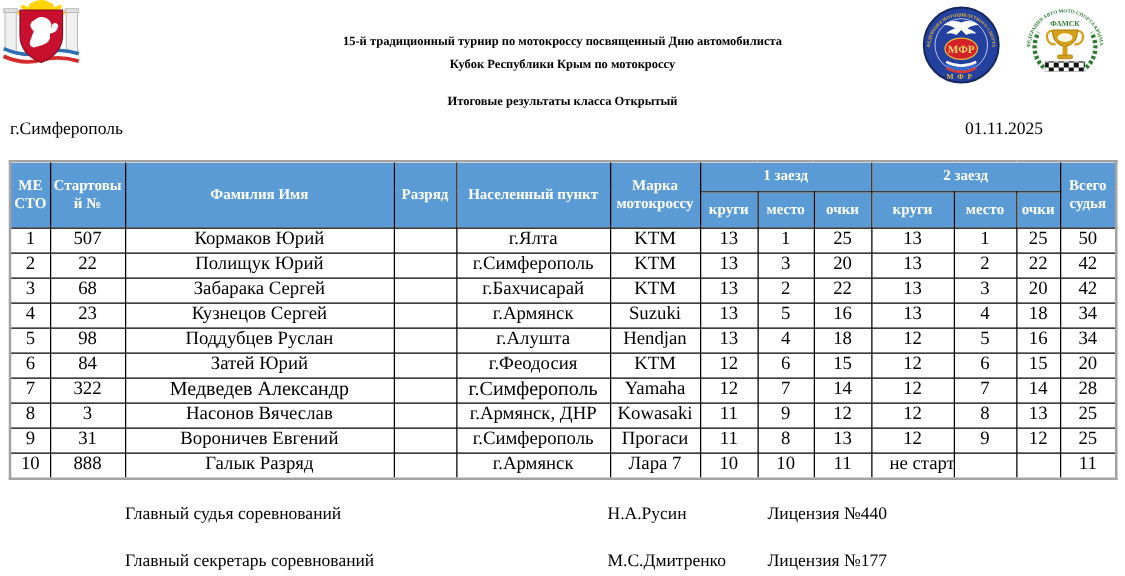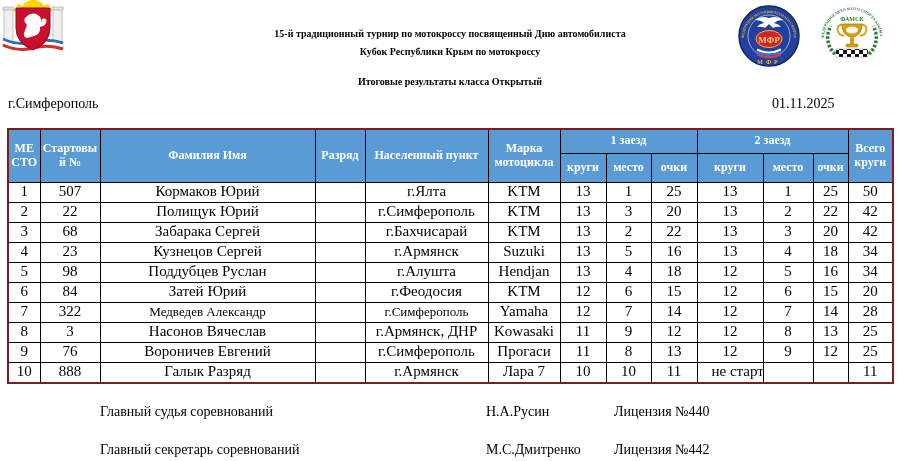--- a/index.html
+++ b/index.html
@@ -17,35 +17,35 @@
   .date { left:772px; }
 
   .logo { position:absolute; }
   .logo-crimea { left:2px; top:0; }
   .logo-mfr { left:737px; top:4px; }
   .logo-famsk { left:819px; top:2px; }
 
   table.results {
     position:absolute; left:7px; top:128px; width:885px;
     border-collapse:collapse; table-layout:fixed;
-    border:2px solid #7f1d1d;
+    border:2px solid #a3a3a3;
   }
   .results th, .results td { border:1px solid #000; overflow:hidden; padding:0 2px; }
   .results th {
     background:#5b9bd5; color:#fff; font-weight:bold; font-size:12px;
     line-height:1.15; text-align:center;
   }
   .results thead tr.group-row { height:24px; }
   .results thead tr.sub-row { height:29px; }
   th.wrap { word-break:break-all; }
   .results td {
     font-size:15px; text-align:center; height:19px; line-height:1.05;
     white-space:nowrap;
   }
-  td.small { font-size:13px; }
+  td.small { font-size:16px; }
   td.left { text-align:right; padding-left:14px; }
 
   .sig-line { position:absolute; left:0; width:100%; font-size:14px; }
   .sig1 { top:404px; }
   .sig2 { top:442px; }
   .sig-label { position:absolute; left:100px; }
   .sig-name  { position:absolute; left:486px; }
   .sig-lic   { position:absolute; left:614px; }
 </style>
 </head>
@@ -157,24 +157,24 @@
         <col style="width:35px">
       <col style="width:45px">
     </colgroup>
     <thead>
       <tr class="group-row">
         <th rowspan="2" class="wrap">МЕСТО</th>
         <th rowspan="2" class="wrap">Стартовый №</th>
         <th rowspan="2">Фамилия Имя</th>
         <th rowspan="2">Разряд</th>
         <th rowspan="2">Населенный пункт</th>
-        <th rowspan="2">Марка мотоцикла</th>
+        <th rowspan="2">Марка мотокроссу</th>
         <th colspan="3">1 заезд</th>
         <th colspan="3">2 заезд</th>
-        <th rowspan="2">Всего круги</th>
+        <th rowspan="2">Всего судья</th>
       </tr>
       <tr class="sub-row">
         <th>круги</th>
         <th>место</th>
         <th>очки</th>
         <th>круги</th>
         <th>место</th>
         <th>очки</th>
       </tr>
     </thead>
@@ -294,21 +294,21 @@
         <td>11</td>
         <td>9</td>
         <td>12</td>
         <td>12</td>
         <td>8</td>
         <td>13</td>
         <td>25</td>
       </tr>
       <tr>
         <td>9</td>
-        <td>76</td>
+        <td>31</td>
         <td>Вороничев Евгений</td>
         <td></td>
         <td>г.Симферополь</td>
         <td>Прогаси</td>
         <td>11</td>
         <td>8</td>
         <td>13</td>
         <td>12</td>
         <td>9</td>
         <td>12</td>
@@ -333,16 +333,16 @@
   </table>
 
   <div class="sig-line sig1">
     <span class="sig-label">Главный судья соревнований</span>
     <span class="sig-name">Н.А.Русин</span>
     <span class="sig-lic">Лицензия №440</span>
   </div>
   <div class="sig-line sig2">
     <span class="sig-label">Главный секретарь соревнований</span>
     <span class="sig-name">М.С.Дмитренко</span>
-    <span class="sig-lic">Лицензия №442</span>
+    <span class="sig-lic">Лицензия №177</span>
   </div>
 
 </div>
 
 </body></html>

